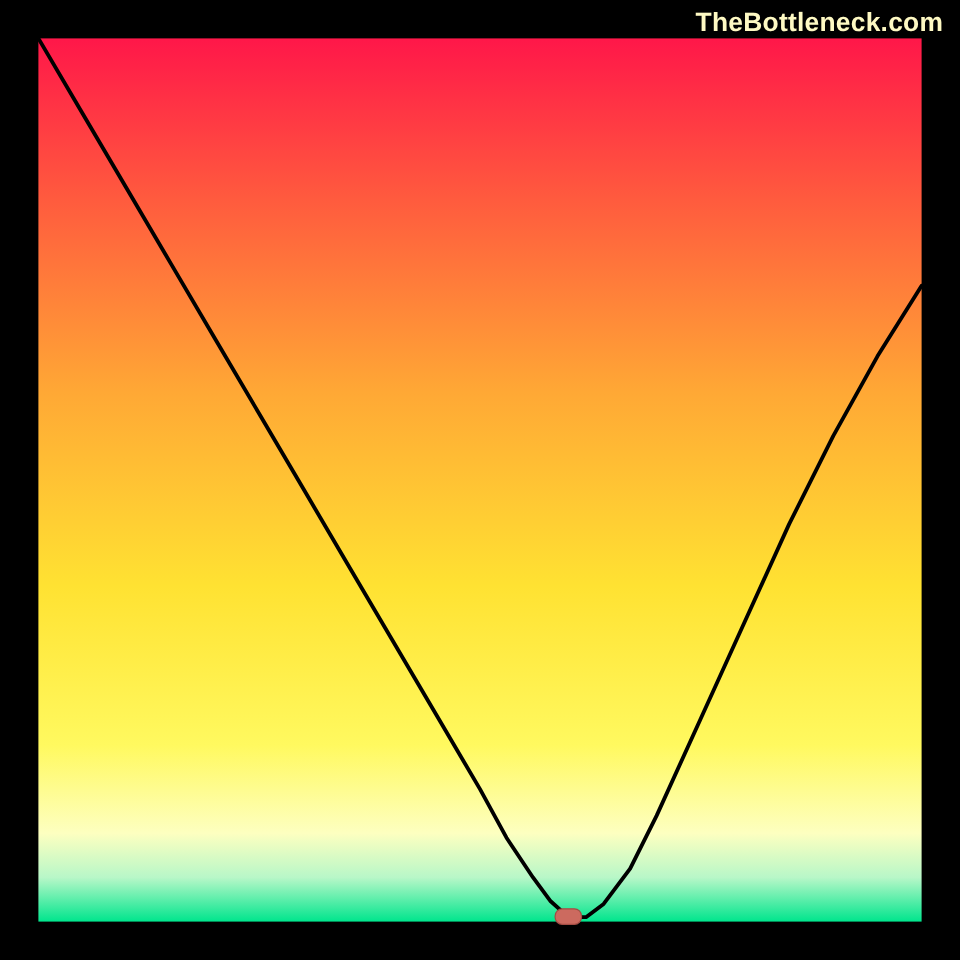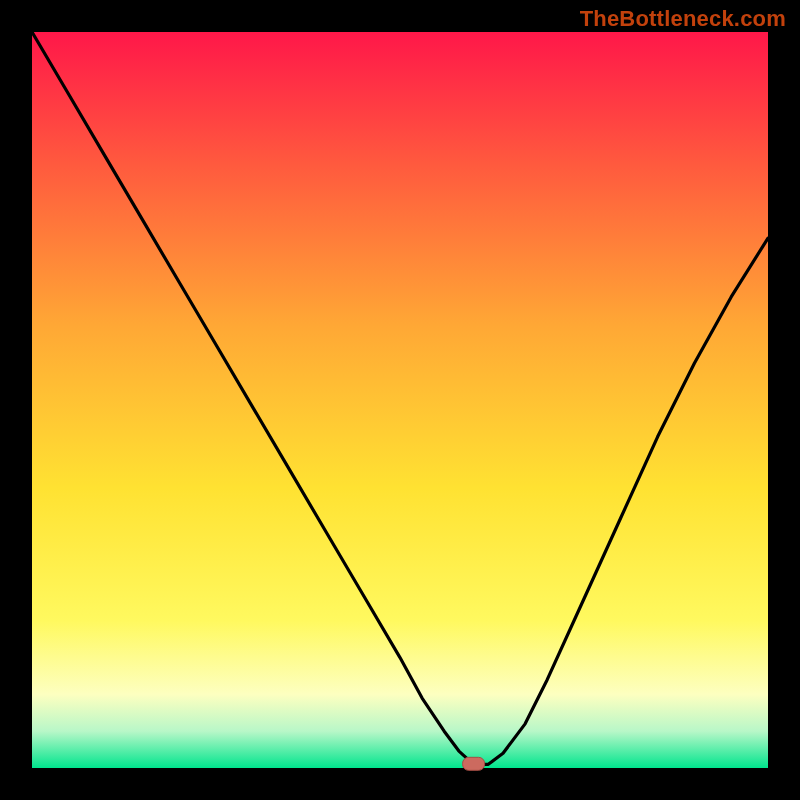--- a/index.html
+++ b/index.html
@@ -16,21 +16,21 @@
     height: 800px;
     background: #000;
   }
   .watermark {
     position: absolute;
     top: 6px;
     right: 14px;
     font-family: Arial, Helvetica, sans-serif;
     font-size: 22px;
     font-weight: 600;
-    color: #c2410c;
+    color: #fef9c3;
     letter-spacing: 0.2px;
     text-align: right;
   }
   svg {
     position: absolute;
     top: 0;
     left: 0;
   }
 </style>
 </head>

